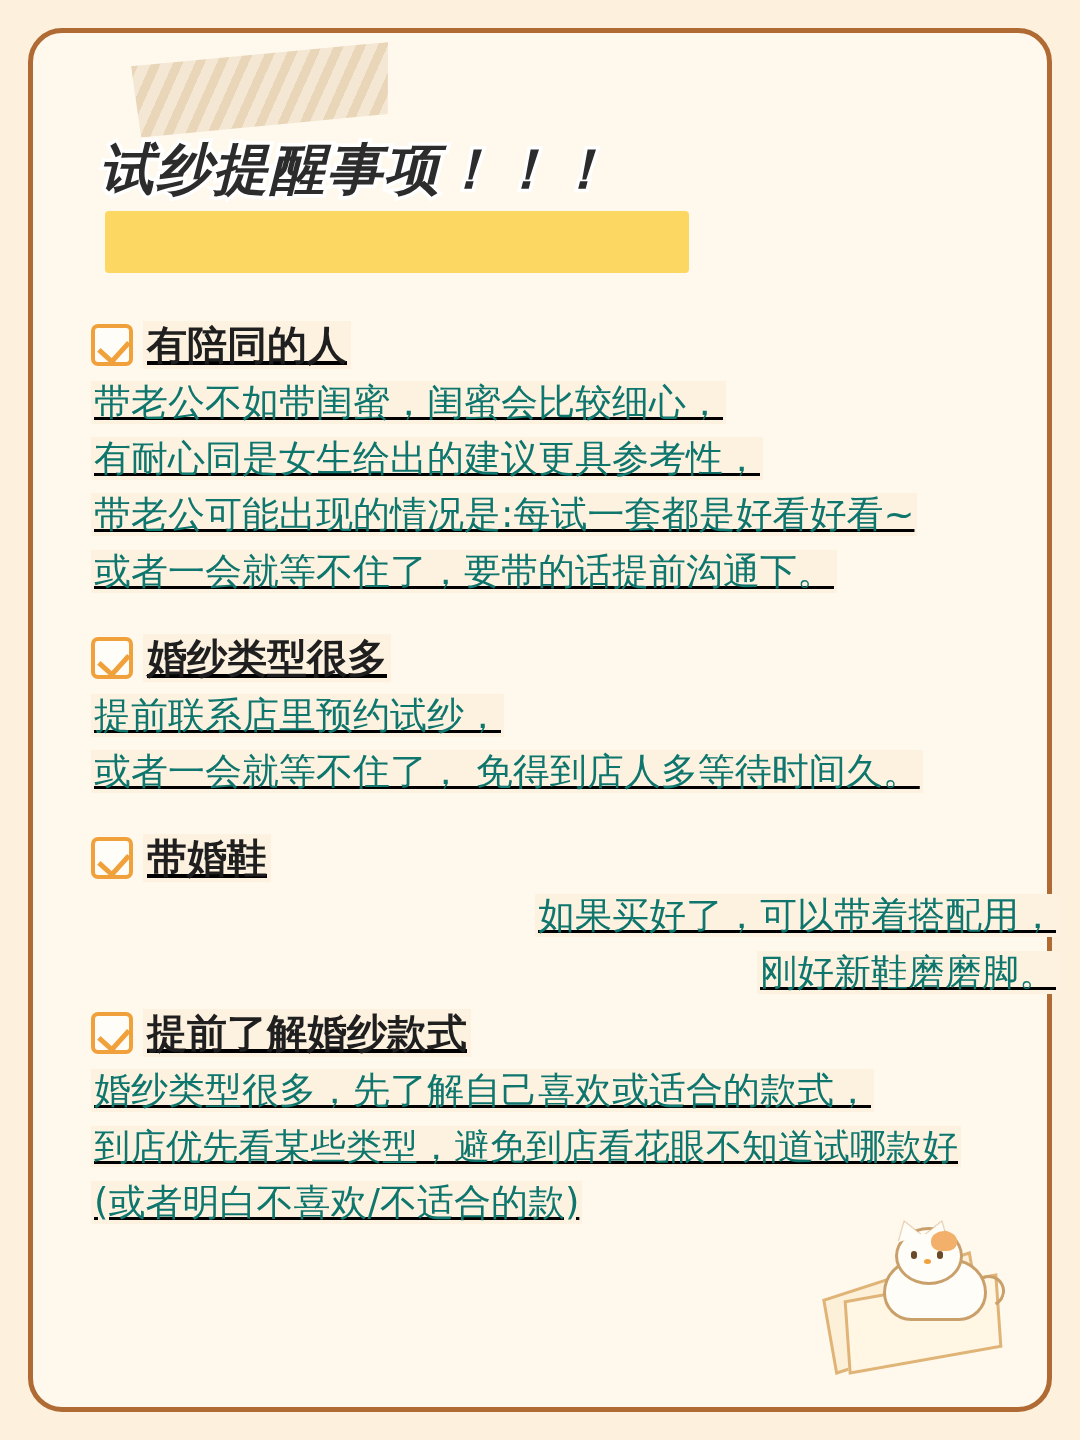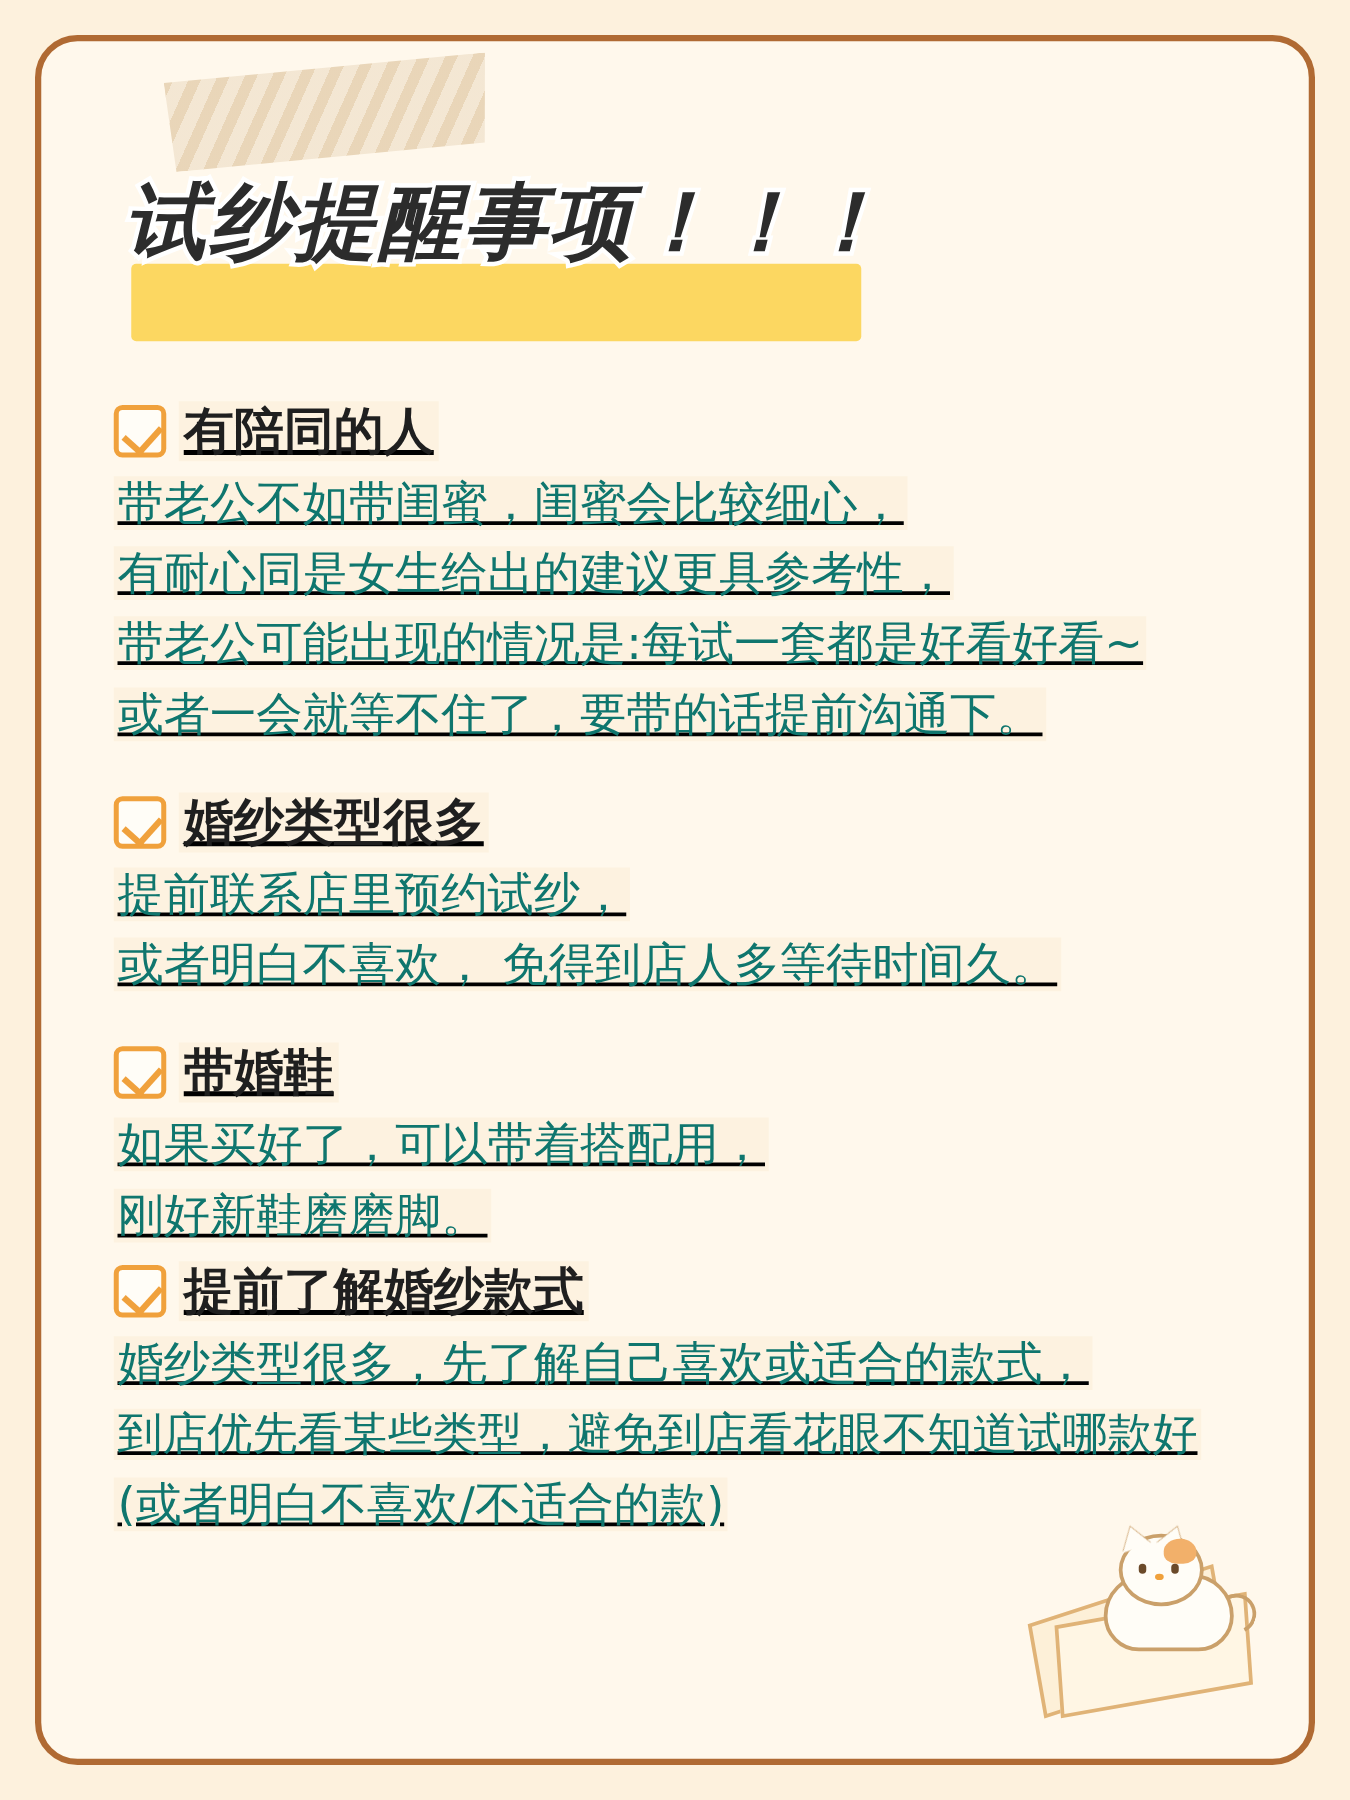--- a/index.html
+++ b/index.html
@@ -64,21 +64,21 @@
     top: 78px;
     width: 584px;
     height: 62px;
     background: #fcd761;
     border-radius: 4px;
   }
   .title-text {
     position: absolute;
     left: 0;
     top: 0;
-    font-size: 66px;
+    font-size: 55px;
     font-weight: bold;
     font-style: italic;
     letter-spacing: 2px;
     color: #2c2c2c;
     -webkit-text-stroke: 7px #ffffff;
     paint-order: stroke fill;
     white-space: nowrap;
   }
   
   .content {
@@ -86,20 +86,21 @@
     left: 58px;
     top: 288px;
     width: 968px;
     text-decoration: underline;
   }
   .block {
     margin-bottom: 34px;
   }
   .block.tight {
     margin-bottom: 8px;
+    text-align: right;
   }
   .head-row {
     display: flex;
     align-items: center;
     gap: 10px;
     margin-bottom: 6px;
   }
   .cb {
     flex: 0 0 auto;
     width: 42px;
@@ -275,21 +276,21 @@
         <div class="line"><span>带老公可能出现的情况是:每试一套都是好看好看~</span></div>
         <div class="line"><span>或者一会就等不住了，要带的话提前沟通下。</span></div>
       </div>
 
       <div class="block">
         <div class="head-row">
           <div class="cb"></div>
           <div class="head-text">婚纱类型很多</div>
         </div>
         <div class="line"><span>提前联系店里预约试纱，</span></div>
-        <div class="line"><span>或者明白不喜欢， 免得到店人多等待时间久。</span></div>
+        <div class="line"><span>或者一会就等不住了， 免得到店人多等待时间久。</span></div>
       </div>
 
       <div class="block tight">
         <div class="head-row">
           <div class="cb"></div>
           <div class="head-text">带婚鞋</div>
         </div>
         <div class="line"><span>如果买好了，可以带着搭配用，</span></div>
         <div class="line"><span>刚好新鞋磨磨脚。</span></div>
       </div>

